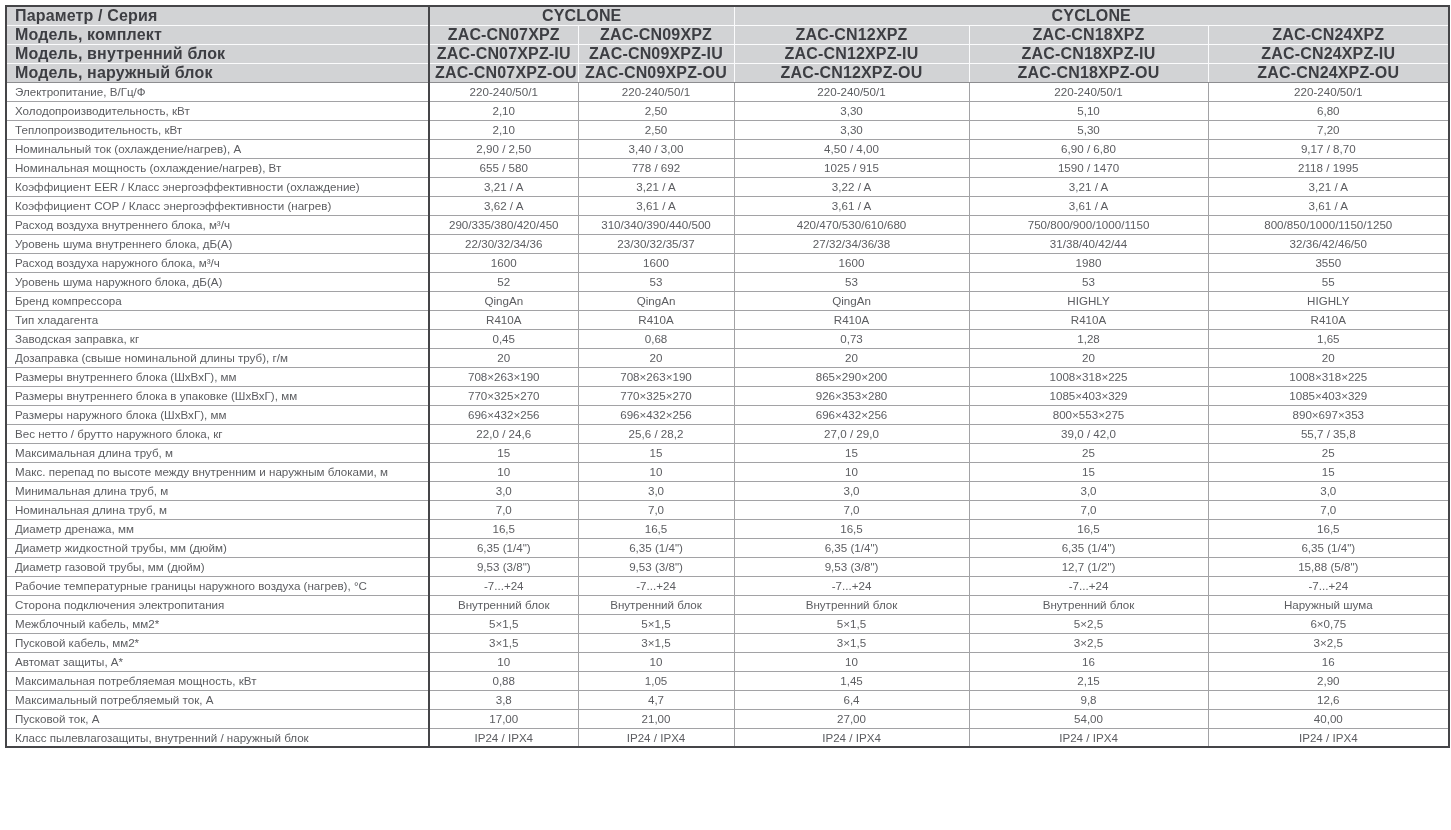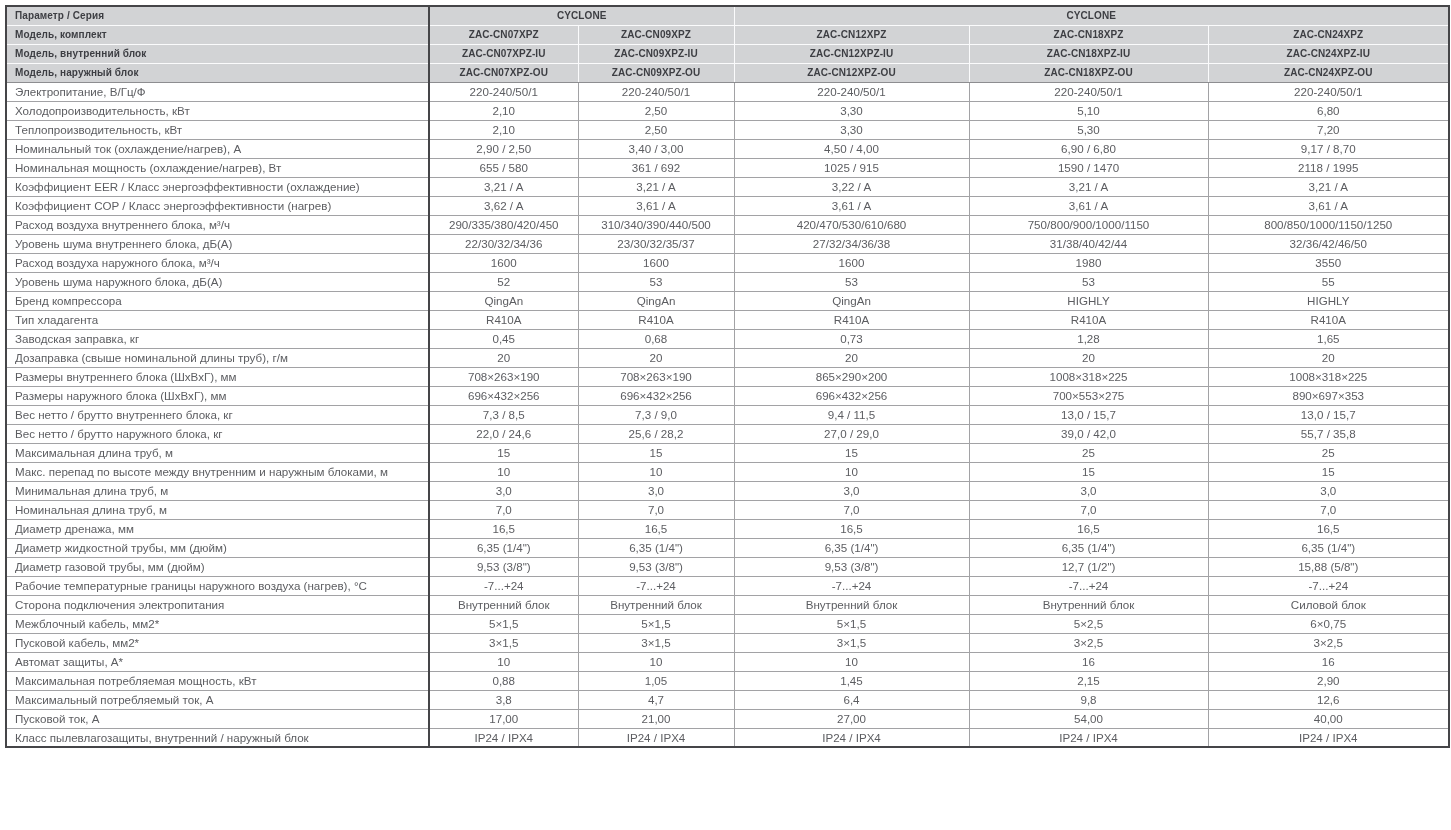--- a/index.html
+++ b/index.html
@@ -10,21 +10,21 @@
     --outer:#454548;
   }
   *{box-sizing:border-box;}
   html,body{margin:0;padding:0;width:1451px;height:830px;background:#ffffff;overflow:hidden;
     font-family:"Liberation Sans","DejaVu Sans",sans-serif;}
   .table-wrap{position:absolute;top:5px;left:5px;}
   table{border-collapse:collapse;table-layout:fixed;width:1443px;border:2px solid var(--outer);}
   tr{height:19px;}
   th,td{padding:0 5px;white-space:nowrap;overflow:hidden;line-height:17px;}
   thead th{background:var(--header-bg);border:1px solid #fbfbfc;color:var(--header-text);
-    font-weight:700;font-size:10px;text-align:center;letter-spacing:.01em;}
+    font-weight:700;font-size:16px;text-align:center;letter-spacing:.01em;}
   tbody td{border:1px solid var(--grid);color:var(--body-text);font-size:11.6px;text-align:center;}
   .param{text-align:left !important;padding-left:8px !important;}
   th.param,td.param{border-right:2px solid var(--outer);}
   tr.model-ou th{border-bottom:1.5px solid #8d8d90;margin-left:12px;}
 </style>
 </head>
 <body>
 
 <div class="table-wrap">
   <table>
@@ -96,21 +96,21 @@
           <td class="param">Номинальный ток (охлаждение/нагрев), А</td>
           <td>2,90 / 2,50</td>
           <td>3,40 / 3,00</td>
           <td>4,50 / 4,00</td>
           <td>6,90 / 6,80</td>
           <td>9,17 / 8,70</td>
         </tr>
         <tr>
           <td class="param">Номинальная мощность (охлаждение/нагрев), Вт</td>
           <td>655 / 580</td>
-          <td>361 / 692</td>
+          <td>778 / 692</td>
           <td>1025 / 915</td>
           <td>1590 / 1470</td>
           <td>2118 / 1995</td>
         </tr>
         <tr>
           <td class="param">Коэффициент EER / Класс энергоэффективности (охлаждение)</td>
           <td>3,21 / A</td>
           <td>3,21 / A</td>
           <td>3,22 / A</td>
           <td>3,21 / A</td>
@@ -190,34 +190,34 @@
         </tr>
         <tr>
           <td class="param">Размеры внутреннего блока (ШхВхГ), мм</td>
           <td>708×263×190</td>
           <td>708×263×190</td>
           <td>865×290×200</td>
           <td>1008×318×225</td>
           <td>1008×318×225</td>
         </tr>
         <tr>
+          <td class="param">Размеры внутреннего блока в упаковке (ШхВхГ), мм</td>
+          <td>770×325×270</td>
+          <td>770×325×270</td>
+          <td>926×353×280</td>
+          <td>1085×403×329</td>
+          <td>1085×403×329</td>
+        </tr>
+        <tr>
           <td class="param">Размеры наружного блока (ШхВхГ), мм</td>
           <td>696×432×256</td>
           <td>696×432×256</td>
           <td>696×432×256</td>
-          <td>700×553×275</td>
+          <td>800×553×275</td>
           <td>890×697×353</td>
-        </tr>
-        <tr>
-          <td class="param">Вес нетто / брутто внутреннего блока, кг</td>
-          <td>7,3 / 8,5</td>
-          <td>7,3 / 9,0</td>
-          <td>9,4 / 11,5</td>
-          <td>13,0 / 15,7</td>
-          <td>13,0 / 15,7</td>
         </tr>
         <tr>
           <td class="param">Вес нетто / брутто наружного блока, кг</td>
           <td>22,0 / 24,6</td>
           <td>25,6 / 28,2</td>
           <td>27,0 / 29,0</td>
           <td>39,0 / 42,0</td>
           <td>55,7 / 35,8</td>
         </tr>
         <tr>
@@ -283,21 +283,21 @@
           <td>-7...+24</td>
           <td>-7...+24</td>
           <td>-7...+24</td>
         </tr>
         <tr>
           <td class="param">Сторона подключения электропитания</td>
           <td>Внутренний блок</td>
           <td>Внутренний блок</td>
           <td>Внутренний блок</td>
           <td>Внутренний блок</td>
-          <td>Силовой блок</td>
+          <td>Наружный шума</td>
         </tr>
         <tr>
           <td class="param">Межблочный кабель, мм2*</td>
           <td>5×1,5</td>
           <td>5×1,5</td>
           <td>5×1,5</td>
           <td>5×2,5</td>
           <td>6×0,75</td>
         </tr>
         <tr>

